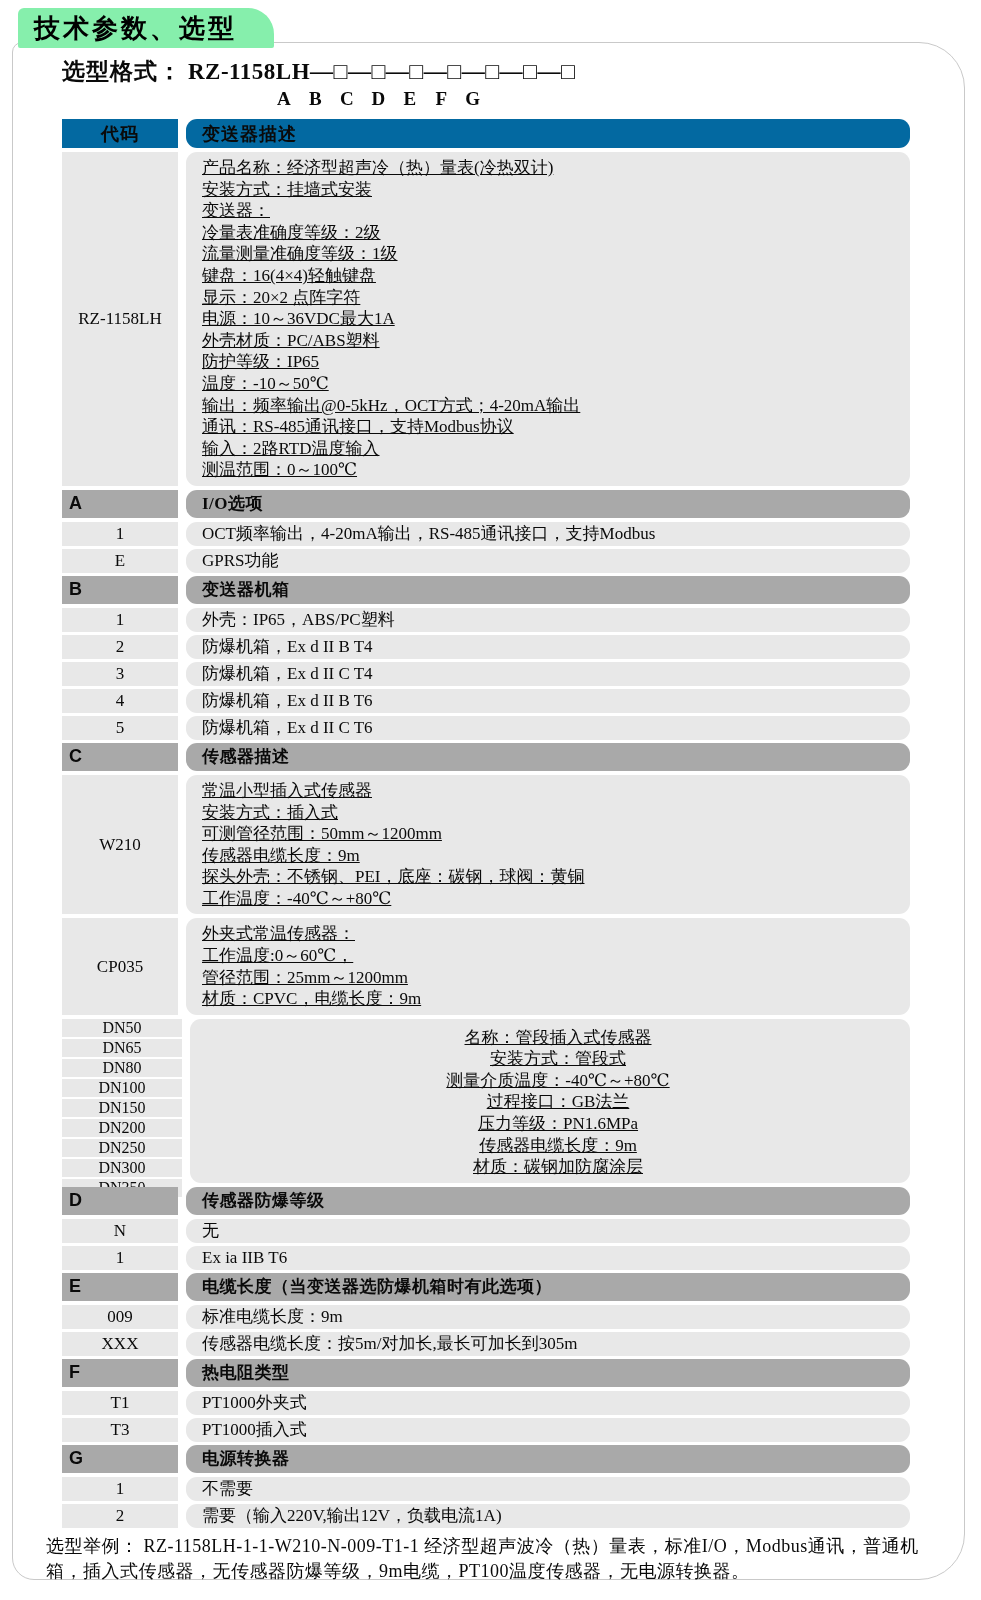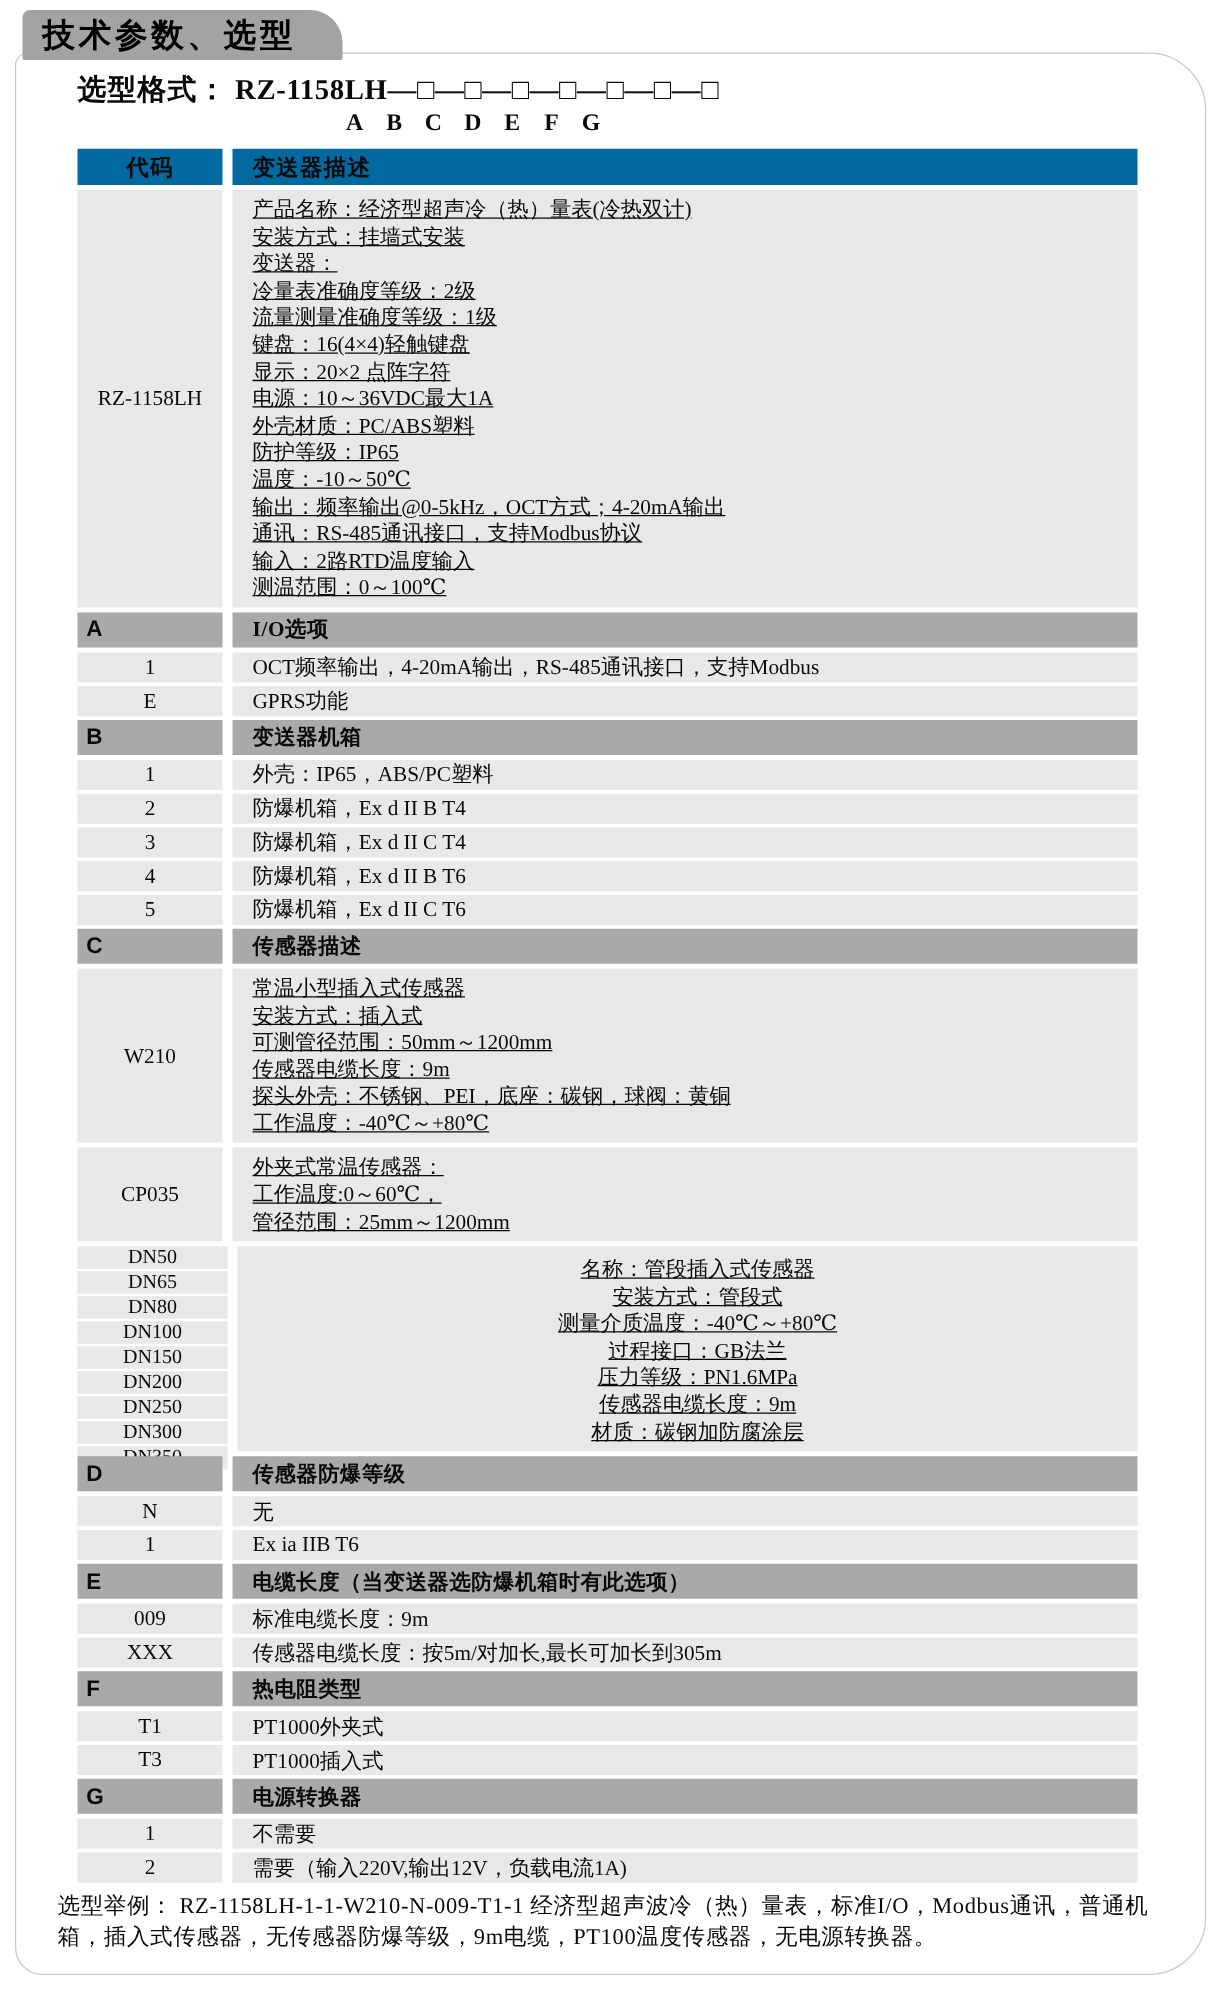--- a/index.html
+++ b/index.html
@@ -5,21 +5,21 @@
   * { margin:0; padding:0; box-sizing:border-box; }
   html,body { background:#ffffff; }
   .page {
     position:relative; width:981px; height:1600px; overflow:hidden;
     background:#ffffff; color:#0a0a0a;
     font-family:"Liberation Serif","DejaVu Serif",serif;
   }
   
   .tab {
     position:absolute; left:18px; top:8px; width:256px; height:40px;
-    background:#a3a3a3; border-radius:6px 26px 2px 2px; z-index:3;
+    background:#86efac; border-radius:6px 26px 2px 2px; z-index:3;
     display:flex; align-items:center; padding-left:16px;
   }
   .tab .tab-title {
     font-size:26px; font-weight:bold; letter-spacing:3px; color:#000;
     font-family:"Liberation Sans","DejaVu Sans",sans-serif;
   }
   
   .card {
     position:absolute; left:12px; top:42px; width:953px; height:1538px;
     background:#fff; border:1px solid #c9c9c9;
@@ -39,21 +39,21 @@
   .spec-table { width:848px; }
   .row { display:flex; margin-bottom:4px; }
   .cell-code {
     width:116px; margin-right:8px; background:#e8e8e8; flex-shrink:0;
     display:flex; align-items:center; justify-content:center;
     font-size:17px;
   }
   .cell-desc {
     flex:1; background:#e8e8e8;
     display:flex; align-items:center; padding-left:16px;
-    font-size:17px; white-space:nowrap;
+    font-size:17px; white-space:nowrap;border-radius:11px;
   }
   .row.header-row { height:29px; }
   .row.header-row .cell-code, .row.header-row .cell-desc {
     background:#0369a1; font-weight:bold; font-size:18px; letter-spacing:1px;
   }
   .row.section { height:28px; }
   .row.section .cell-code {
     background:#a9a9a9; justify-content:flex-start; padding-left:7px;
     font-weight:bold; font-size:18px;
     font-family:"Liberation Sans","DejaVu Sans",sans-serif;
@@ -171,20 +171,21 @@
                 <div class="line">探头外壳：不锈钢、PEI，底座：碳钢，球阀：黄铜</div>
                 <div class="line">工作温度：-40℃～+80℃</div>
               </div>
             </div>
             <div class="row multi">
               <div class="cell-code">CP035</div>
               <div class="cell-desc multi-desc">
                 <div class="line">外夹式常温传感器：</div>
                 <div class="line">工作温度:0～60℃，</div>
                 <div class="line">管径范围：25mm～1200mm</div>
+                <div class="line">材质：CPVC，电缆长度：9m</div>
               </div>
             </div>
             <div class="row group">
               <div class="code-stack">
                 <div class="gcode">DN50</div>
                 <div class="gcode">DN65</div>
                 <div class="gcode">DN80</div>
                 <div class="gcode">DN100</div>
                 <div class="gcode">DN150</div>
                 <div class="gcode">DN200</div>

